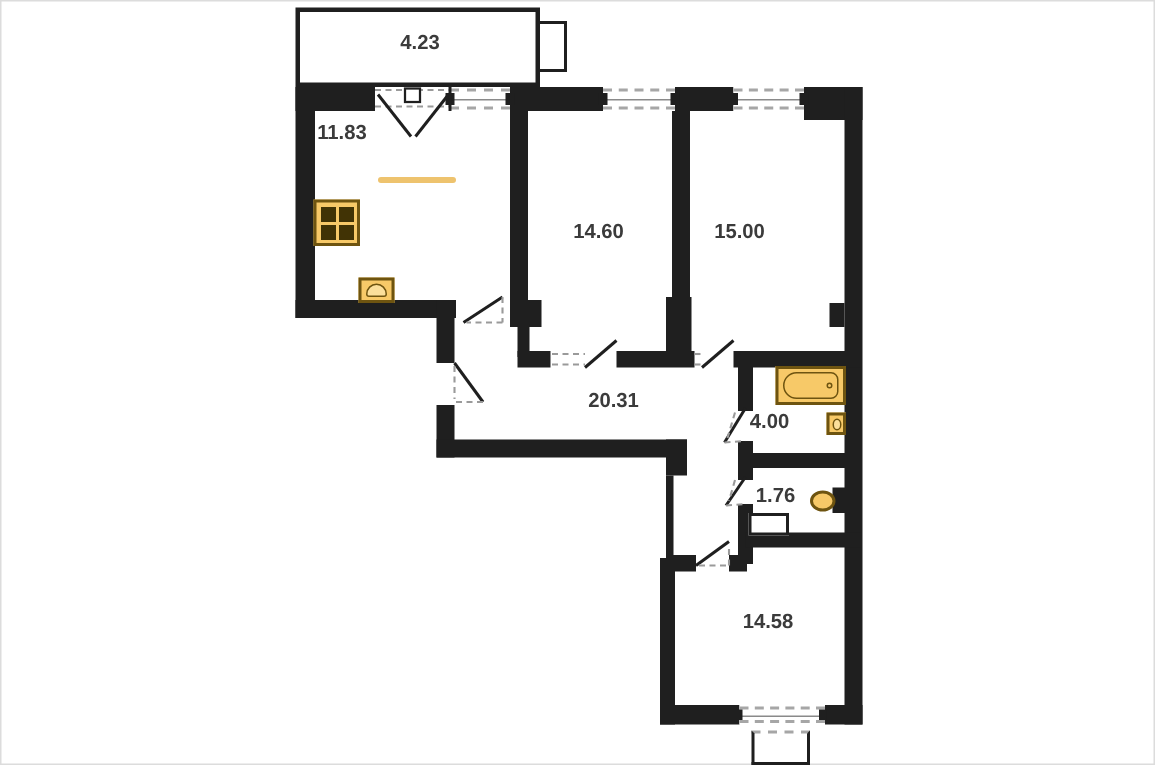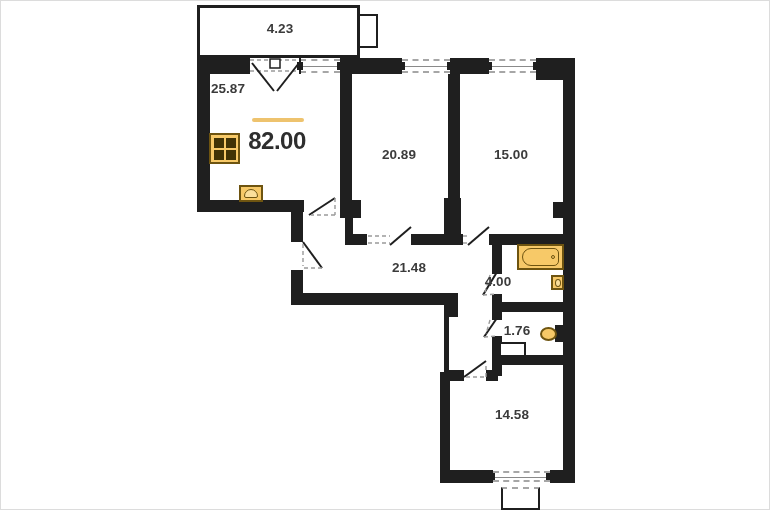--- a/index.html
+++ b/index.html
@@ -160,24 +160,23 @@
   <div class="fix" style="left:551px;top:275px;width:13px;height:15px;">
     <div class="inner" style="left:2px;top:2px;width:6px;height:8px;border-radius:50%;"></div>
   </div>
   <div>
     <div class="w" style="left:555px;top:325px;width:9px;height:17px;"></div>
     <div class="fix" style="left:540px;top:327px;width:17px;height:14px;border-radius:50%;"></div>
   </div>
   <div class="thinbox2" style="left:499px;top:342px;width:27px;height:15px;"></div>
 
   <div class="accent" style="left:252px;top:118px;width:52px;height:4px;"></div>
-  <div class="total" style="left:277px;top:141px;">82.00</div>
 
   <div class="lbl" style="left:280px;top:28px;">4.23</div>
-  <div class="lbl" style="left:228px;top:88px;">25.87</div>
-  <div class="lbl" style="left:399px;top:154px;">20.89</div>
-  <div class="lbl" style="left:511px;top:154px;">15.00</div>
-  <div class="lbl" style="left:409px;top:267px;">21.48</div>
-  <div class="lbl" style="left:498px;top:281px;">4.00</div>
+  <div class="lbl" style="left:228px;top:88px;">11.83</div>
+  <div class="lbl" style="left:399px;top:154px;">14.60</div>
+  <div class="lbl" style="left:493px;top:154px;">15.00</div>
+  <div class="lbl" style="left:409px;top:267px;">20.31</div>
+  <div class="lbl" style="left:513px;top:281px;">4.00</div>
   <div class="lbl" style="left:517px;top:330px;">1.76</div>
   <div class="lbl" style="left:512px;top:414px;">14.58</div>
 
 </div>
 
 </body></html>

